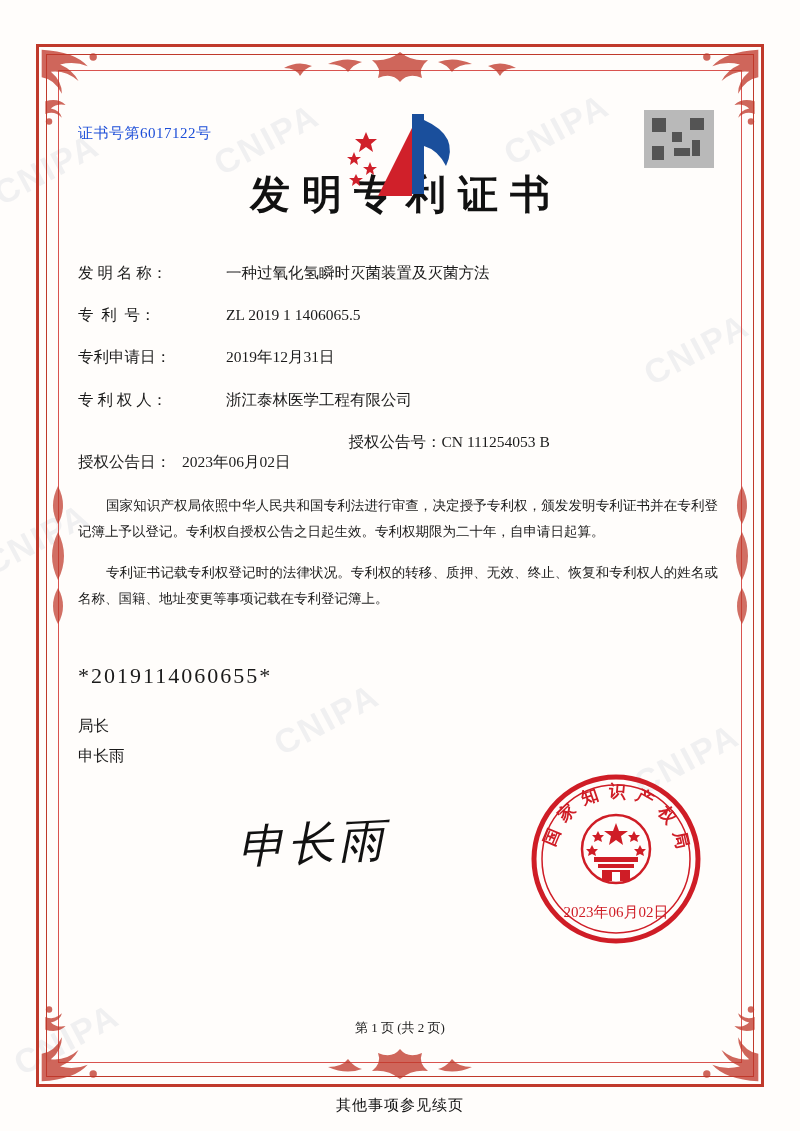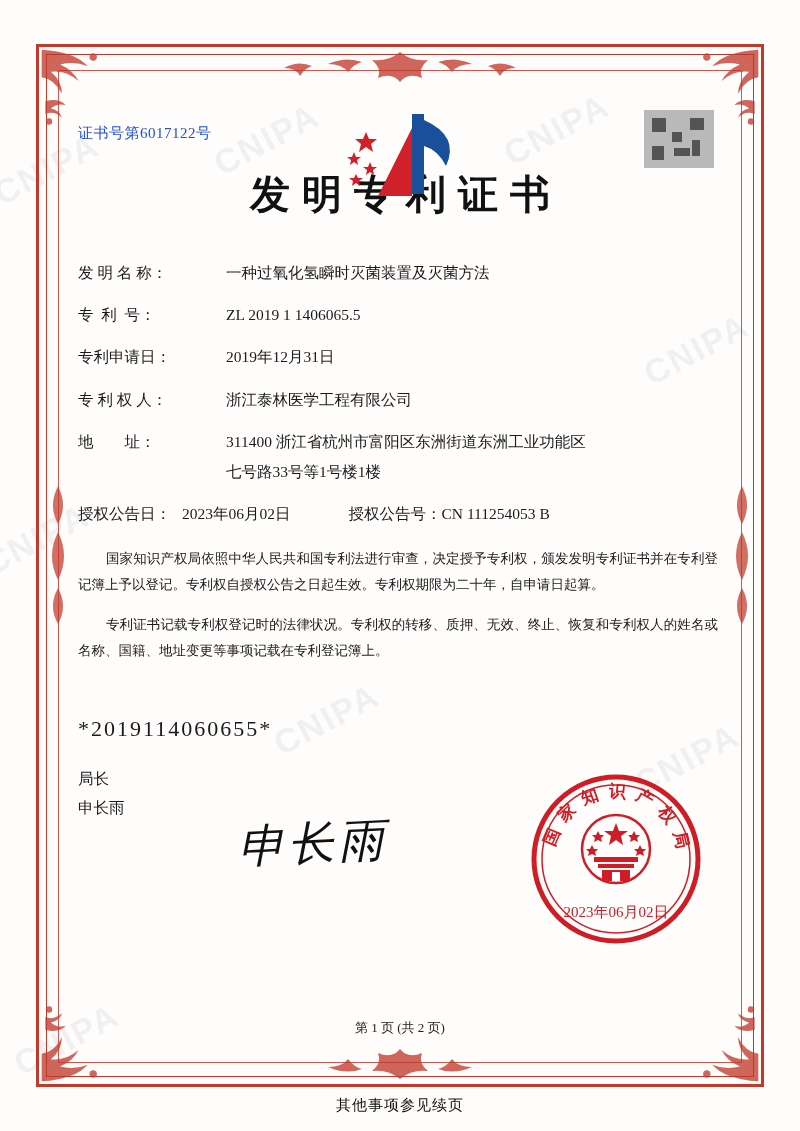--- a/index.html
+++ b/index.html
@@ -391,30 +391,23 @@
       <div class="field-row">
         <div class="f-label">专利申请日：</div>
         <div class="f-value">2019年12月31日</div>
       </div>
 
       <div class="field-row">
         <div class="f-label">专 利 权 人：</div>
         <div class="f-value">浙江泰林医学工程有限公司</div>
       </div>
 
-      <div class="field-row">
-        <div class="f-label">地        址：</div>
-        <div class="f-value">
-          <span>311400 浙江省杭州市富阳区东洲街道东洲工业功能区</span>
-          <span class="line2">七号路33号等1号楼1楼</span>
-        </div>
-      </div>
 
       <div class="row-inline">
-        <div style="display:flex;">
+        <div style="display:flex;margin-top:20px;">
           <div class="f-label">授权公告日：</div>
           <div>2023年06月02日</div>
         </div>
         <div class="seg2">
           <div class="f-label">授权公告号：</div>
           <div>CN 111254053 B</div>
         </div>
       </div>
 
     </div>

